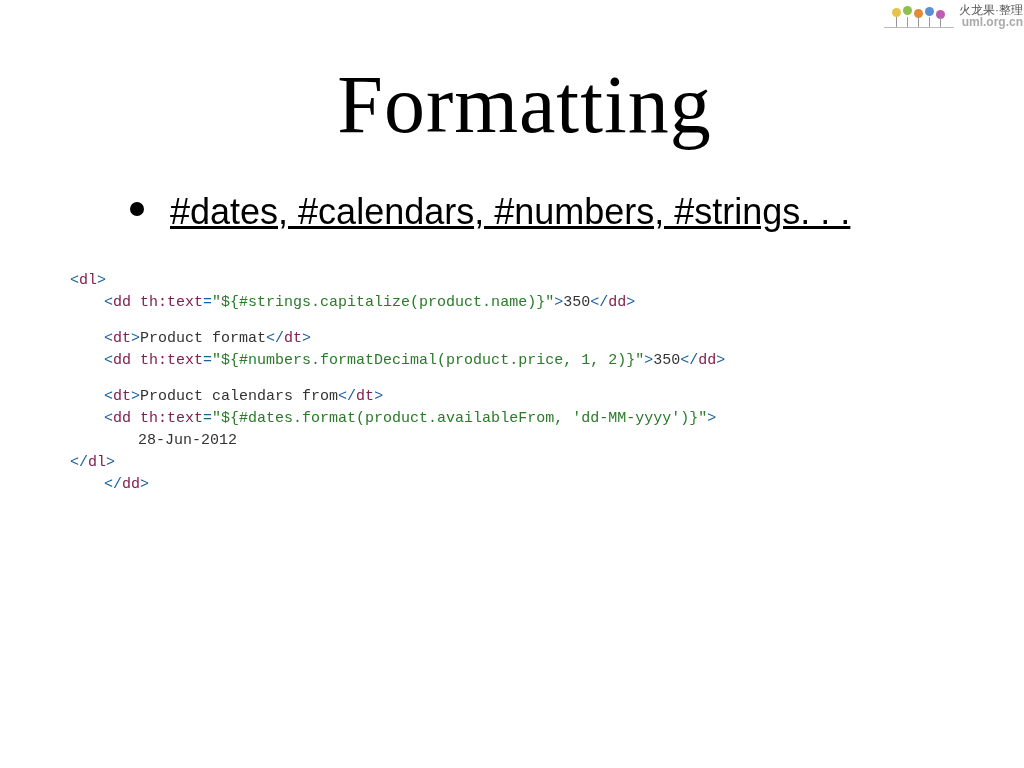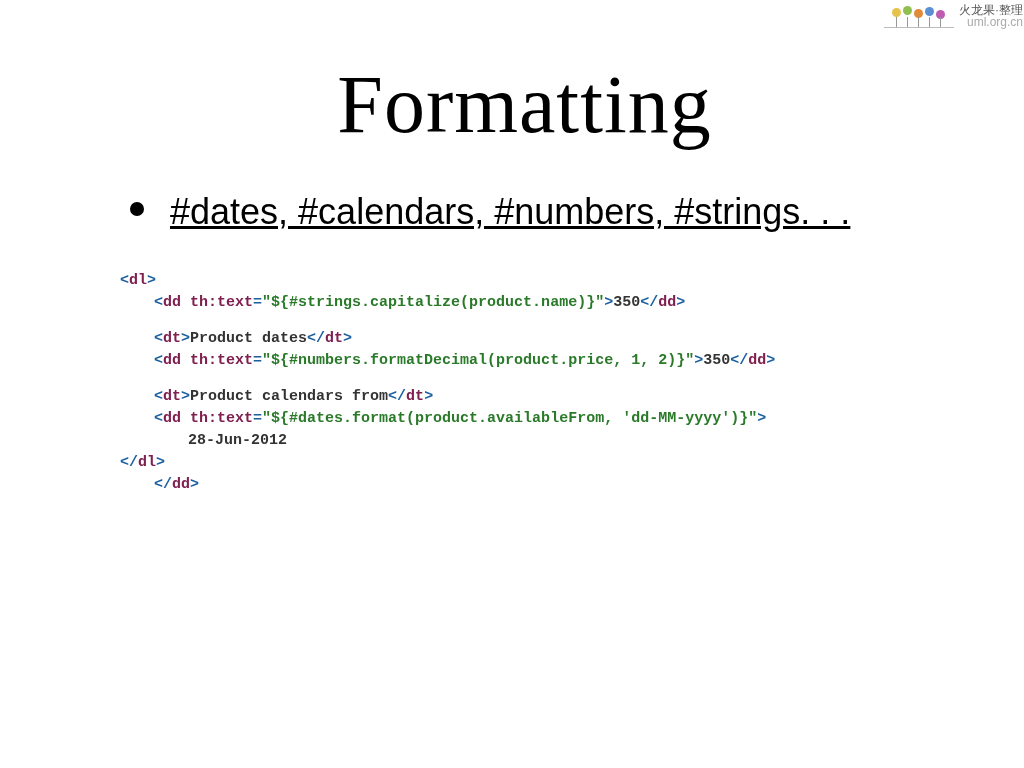--- a/index.html
+++ b/index.html
@@ -16,21 +16,21 @@
   .watermark {
     position: absolute;
     top: 4px;
     right: 1px;
     text-align: right;
     font-size: 12px;
     line-height: 12px;
     color: #888;
   }
   .watermark .line1 { color: #555; }
-  .watermark .line2 { color: #aaa; }
+  .watermark .line2 { color: #aaa; font-weight: bold; }
   .balloons {
     position: absolute;
     top: 6px;
     right: 74px;
     width: 60px;
     height: 28px;
   }
   .balloon {
     position: absolute;
     width: 9px;
@@ -88,27 +88,26 @@
   }
   .bullet-text {
     font-size: 36px;
     line-height: 48px;
     color: #000;
     text-decoration: underline;
   }
 
   .code {
     margin-top: 34px;
-    margin-left: 120px;
+    margin-left: 70px;
     font-family: "Courier New", Courier, monospace;
     font-size: 15px;
     line-height: 22px;
     white-space: nowrap;
     color: #333;
-    font-weight: bold;
   }
   .code .row { display:block; }
   .ind1 { padding-left: 34px; }
   .ind2 { padding-left: 68px; }
   .tag   { color: #1a5fa0; }    
   .elem  { color: #802050; }    
   .attr  { color: #802050; text-align: right; }    
   .str   { color: #2a7a2a; }    
   .txt   { color: #333; }
   .gap { height: 14px; }
@@ -151,21 +150,21 @@
 
 
   <span class="row ind1">
     <span class="tag">&lt;</span><span class="elem">dd</span>
     <span> </span><span class="attr">th:text</span><span class="tag">=</span><span class="str">"${#strings.capitalize(product.name)}"</span><span class="tag">&gt;</span><span class="txt">350</span><span class="tag">&lt;/</span><span class="elem">dd</span><span class="tag">&gt;</span>
   </span>
 
   <div class="gap"></div>
 
   <span class="row ind1">
-    <span class="tag">&lt;</span><span class="elem">dt</span><span class="tag">&gt;</span><span class="txt">Product dates</span><span class="tag">&lt;/</span><span class="elem">dt</span><span class="tag">&gt;</span>
+    <span class="tag">&lt;</span><span class="elem">dt</span><span class="tag">&gt;</span><span class="txt">Product format</span><span class="tag">&lt;/</span><span class="elem">dt</span><span class="tag">&gt;</span>
   </span>
 
   <span class="row ind1">
     <span class="tag">&lt;</span><span class="elem">dd</span>
     <span> </span><span class="attr">th:text</span><span class="tag">=</span><span class="str">"${#numbers.formatDecimal(product.price, 1, 2)}"</span><span class="tag">&gt;</span><span class="txt">350</span><span class="tag">&lt;/</span><span class="elem">dd</span><span class="tag">&gt;</span>
   </span>
 
   <div class="gap"></div>
 
   <span class="row ind1">

